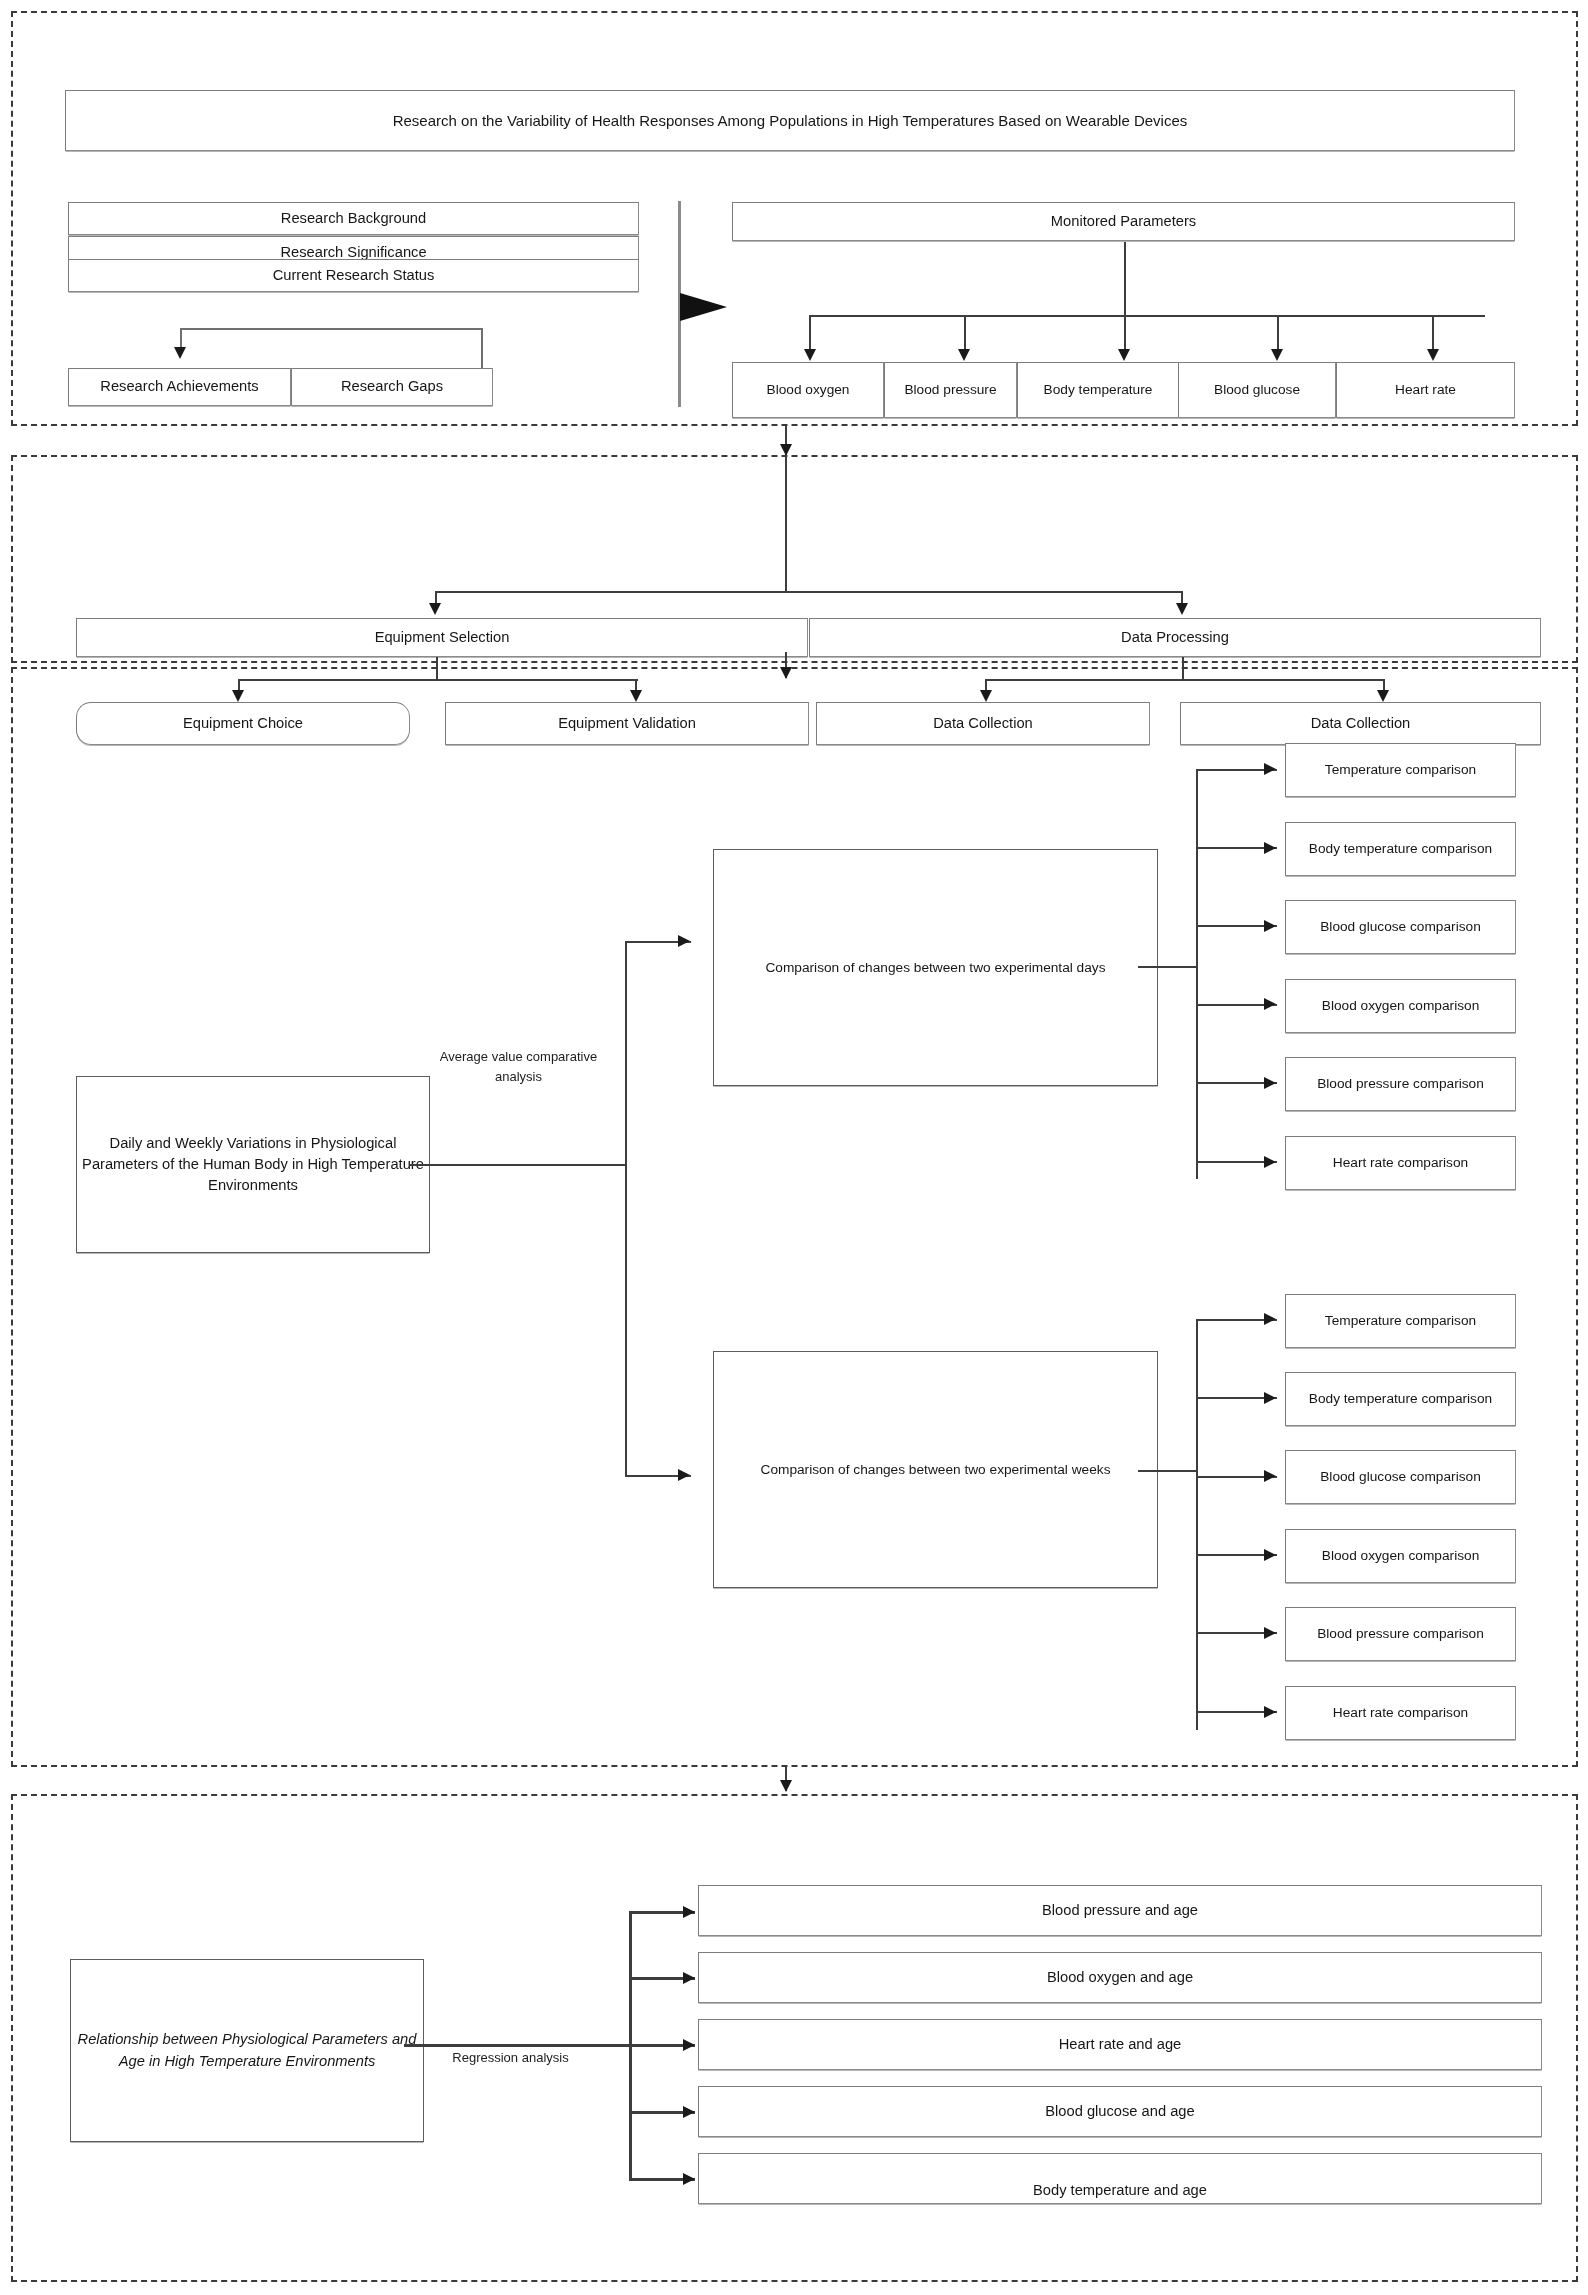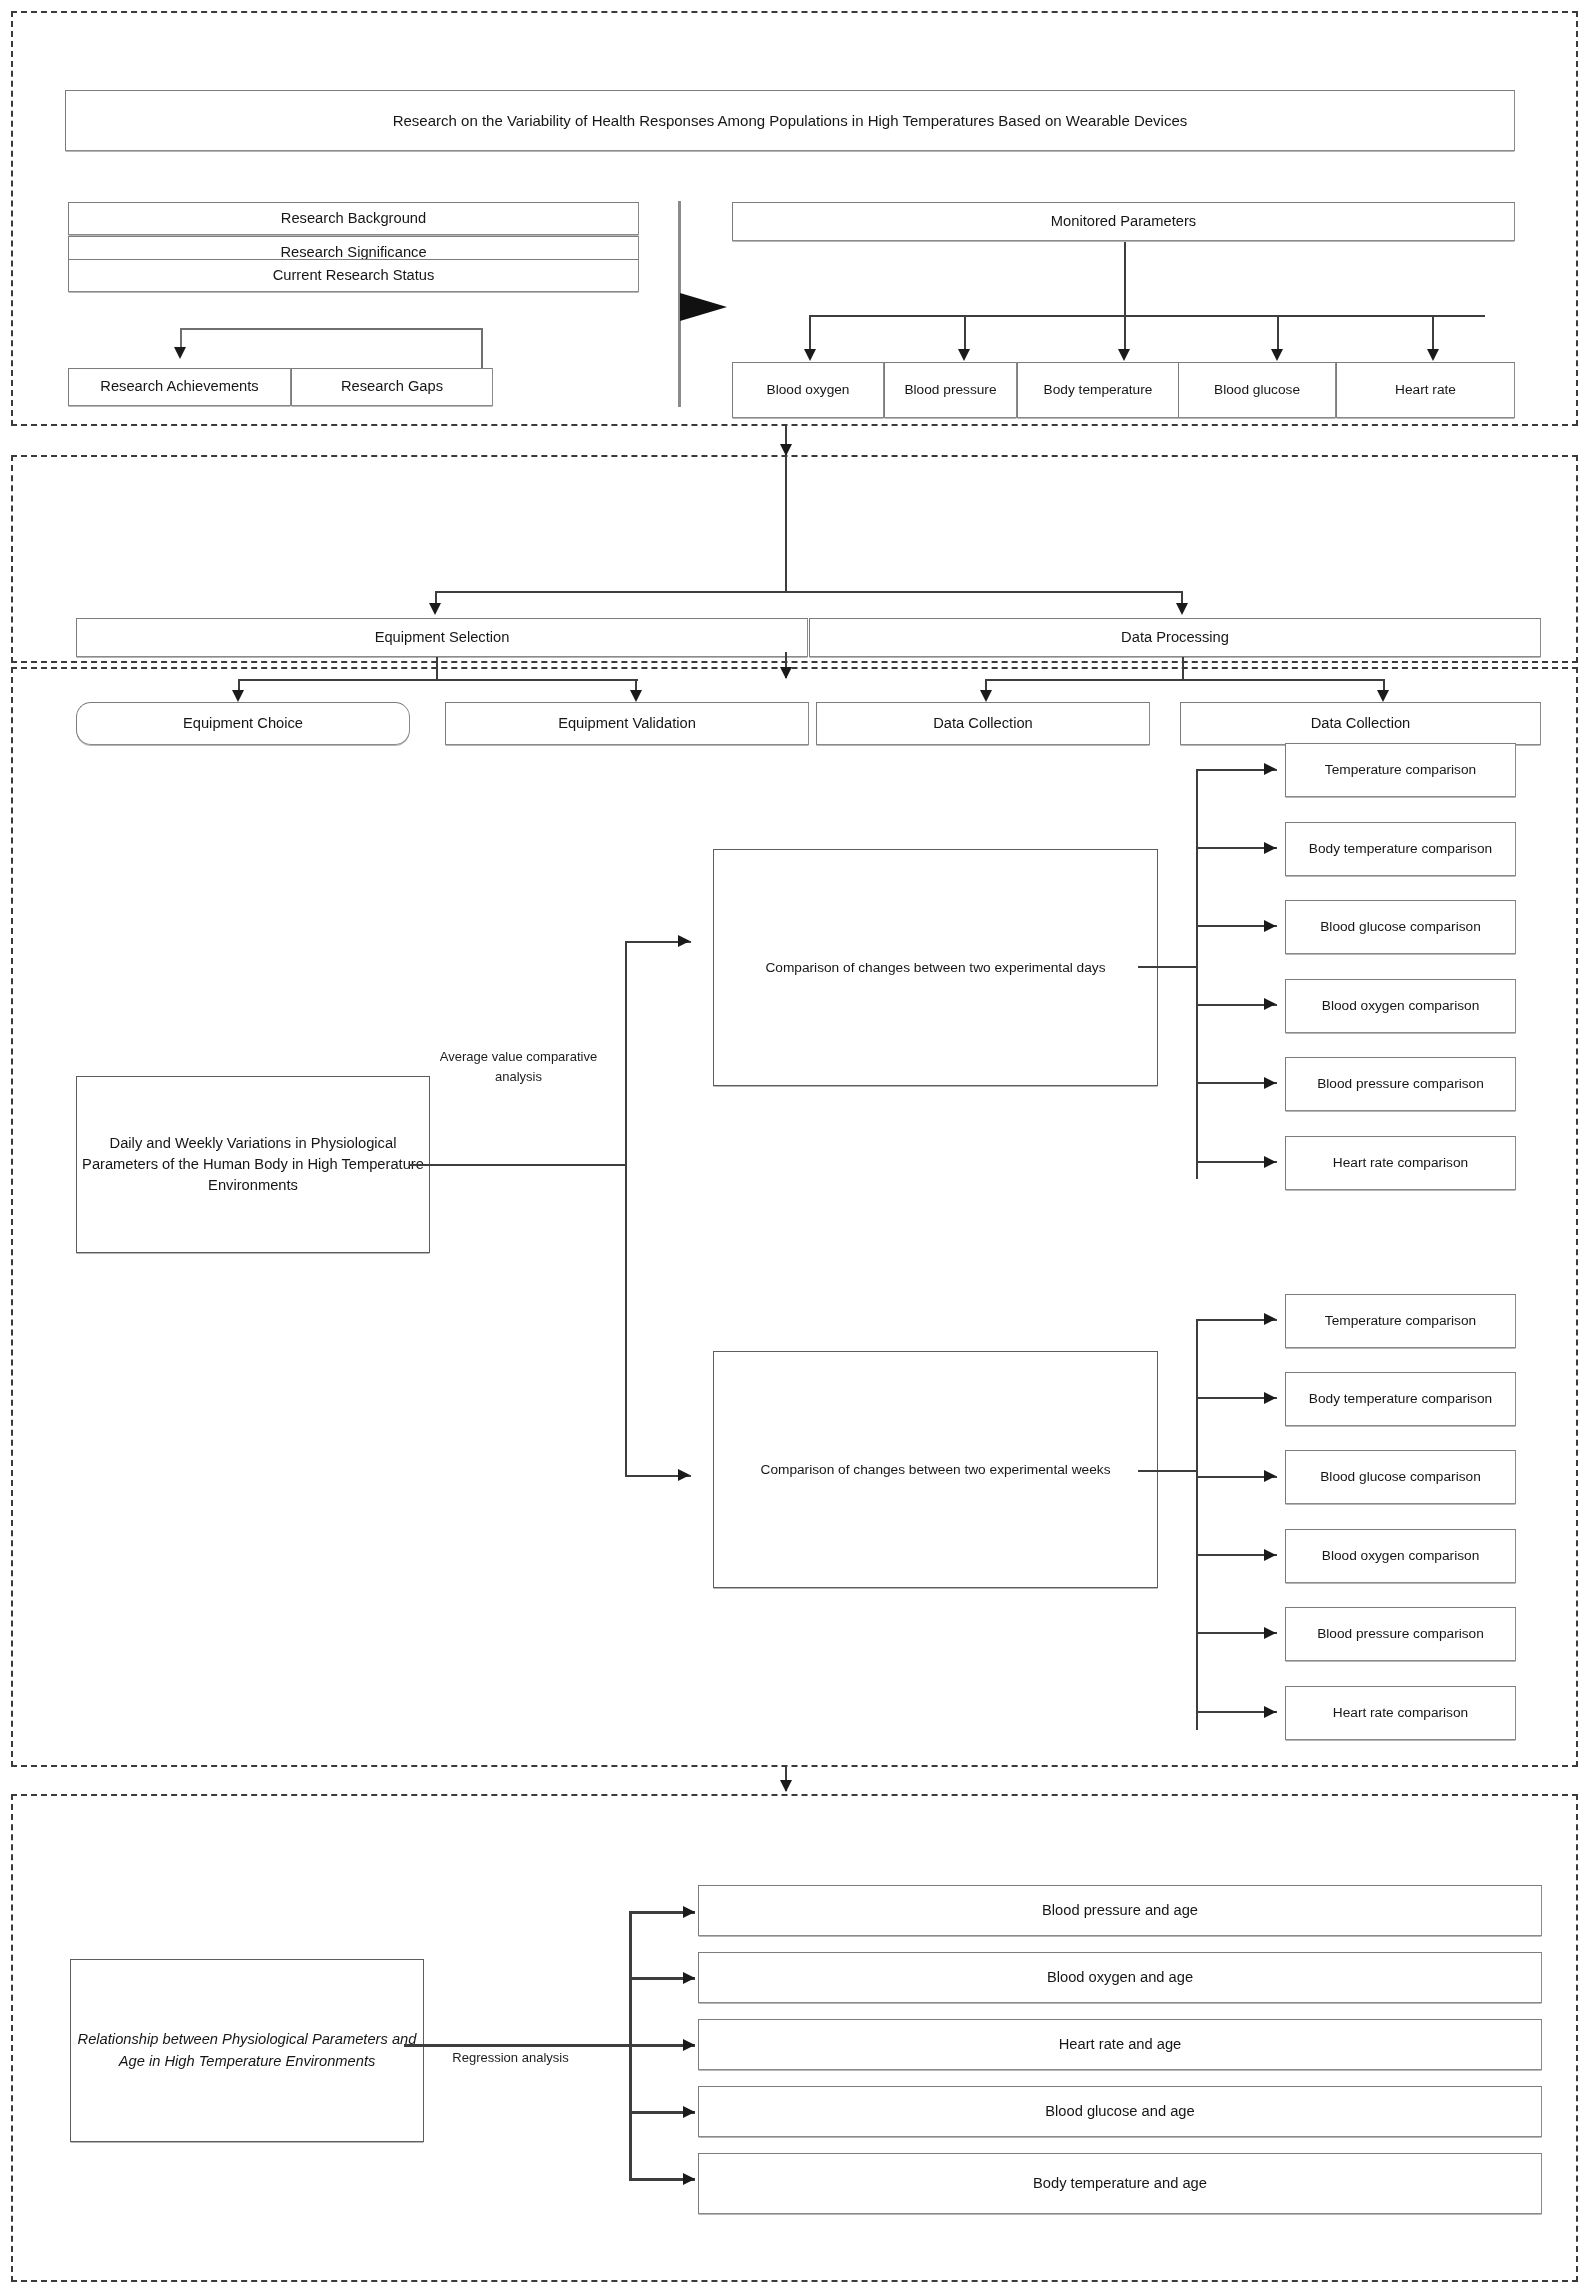--- a/index.html
+++ b/index.html
@@ -335,18 +335,18 @@
   </div>
   <div class="node fs-box" style="left:698px; top:1952px; width:844px; height:51px;">
     <span>Blood oxygen and age</span>
   </div>
   <div class="node fs-box" style="left:698px; top:2019px; width:844px; height:51px;">
     <span>Heart rate and age</span>
   </div>
   <div class="node fs-box" style="left:698px; top:2086px; width:844px; height:51px;">
     <span>Blood glucose and age</span>
   </div>
-  <div class="node fs-box" style="left:698px; top:2153px; width:844px; height:61px;">
+  <div class="node fs-box" style="left:698px; top:2153px; width:844px; height:51px;align-items:flex-end;">
     <span>Body temperature and age</span>
   </div>
 
 </div>
 
 
 </body></html>

